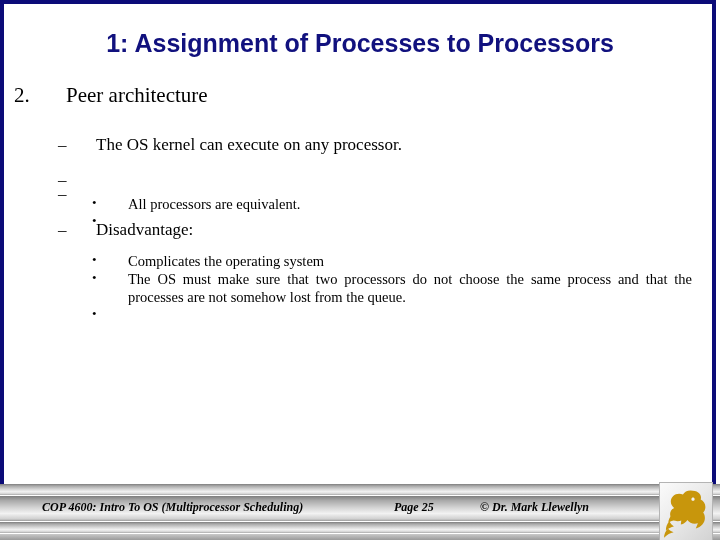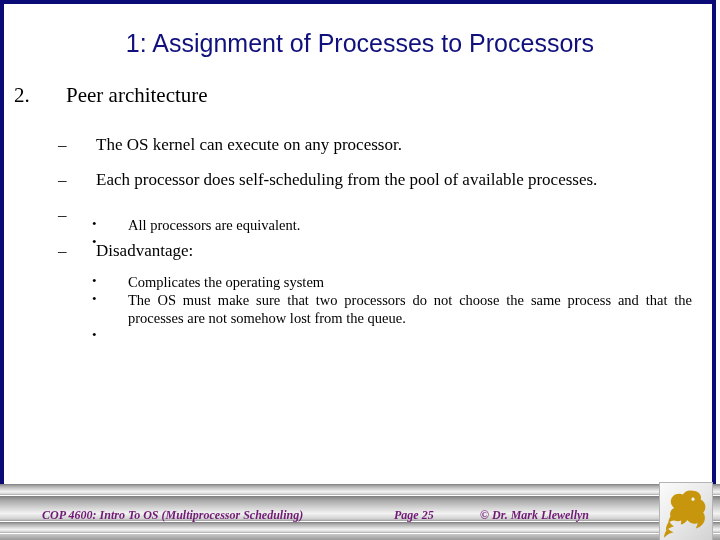--- a/index.html
+++ b/index.html
@@ -38,21 +38,21 @@
 
   
   .title {
     position: absolute;
     left: 14px;
     top: 28px;
     width: 692px;
     text-align: center;
     font-family: "Liberation Sans", "DejaVu Sans", sans-serif;
     font-size: 25px;
-    font-weight: normal;
+    font-weight: bold;
     color: #11117e;
     letter-spacing: 0px;
     line-height: 30px;
     white-space: nowrap;
   }
 
   
   .body-area {
     position: absolute;
     left: 0;
@@ -138,23 +138,22 @@
   .band-d { top: 50px; height: 6px;
             background: linear-gradient(to bottom, #c9c9c9 0%, #9a9a9a 100%); }
 
   .footer-text {
     position: absolute;
     top: 16px;
     font-family: "Liberation Serif", "DejaVu Serif", serif;
     font-style: italic;
     font-weight: bold;
     font-size: 12px;
-    color: #701a75;
+    color: #000000;
     white-space: nowrap;
-    margin-top: 8px;
   }
   .ft-course { left: 42px; }
   .ft-page   { left: 394px; }
   .ft-copy   { left: 480px; }
 
   
   .logo-box {
     position: absolute;
     left: 659px;
     top: -2px;
@@ -188,21 +187,20 @@
 
     <div class="lvl2 nojust">
       <span class="dash">–</span>
       <span>The OS kernel can execute on any processor.</span>
     </div>
 
     <div class="sp-b"></div>
 
     <div class="lvl2">
       <span class="dash">–</span>
-      <span>Each processor does self-scheduling from the pool of available processes.</span>
     </div>
 
     <div class="sp-b"></div>
 
     <div class="lvl2 nojust">
       <span class="dash">–</span>
     </div>
 
     <div class="sp-c"></div>
 

